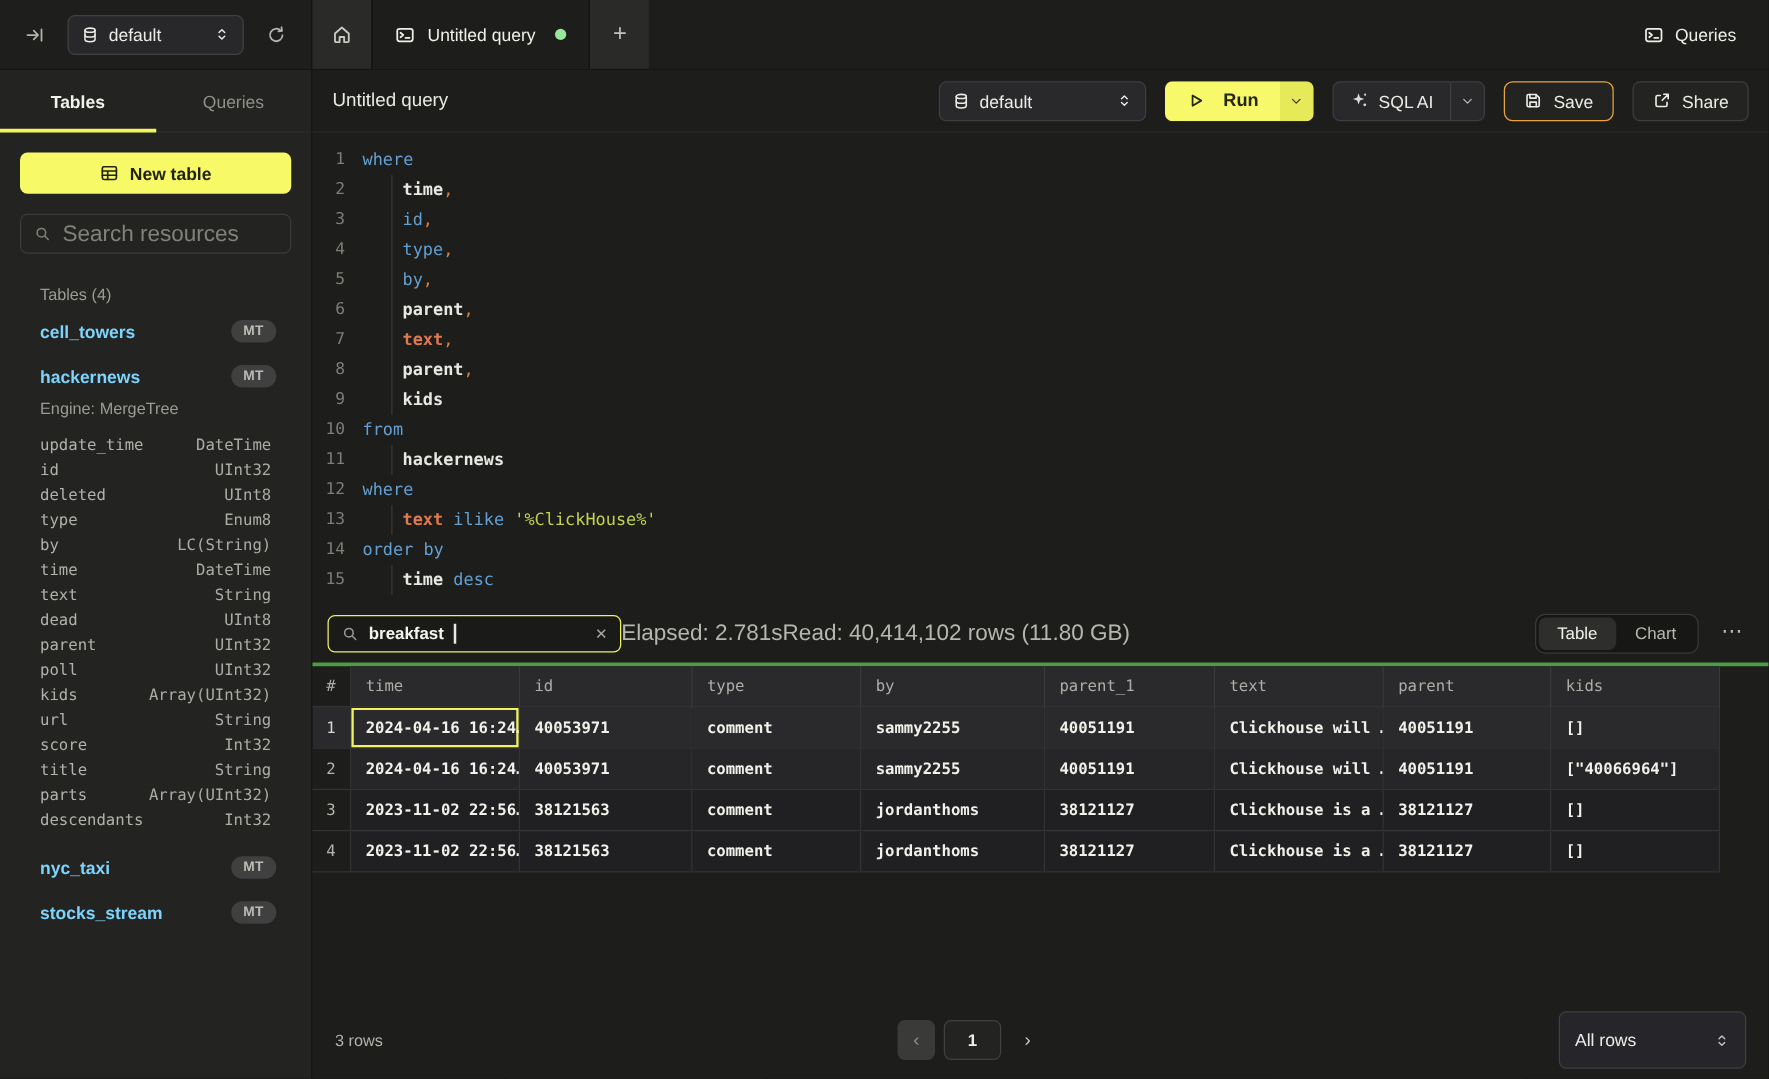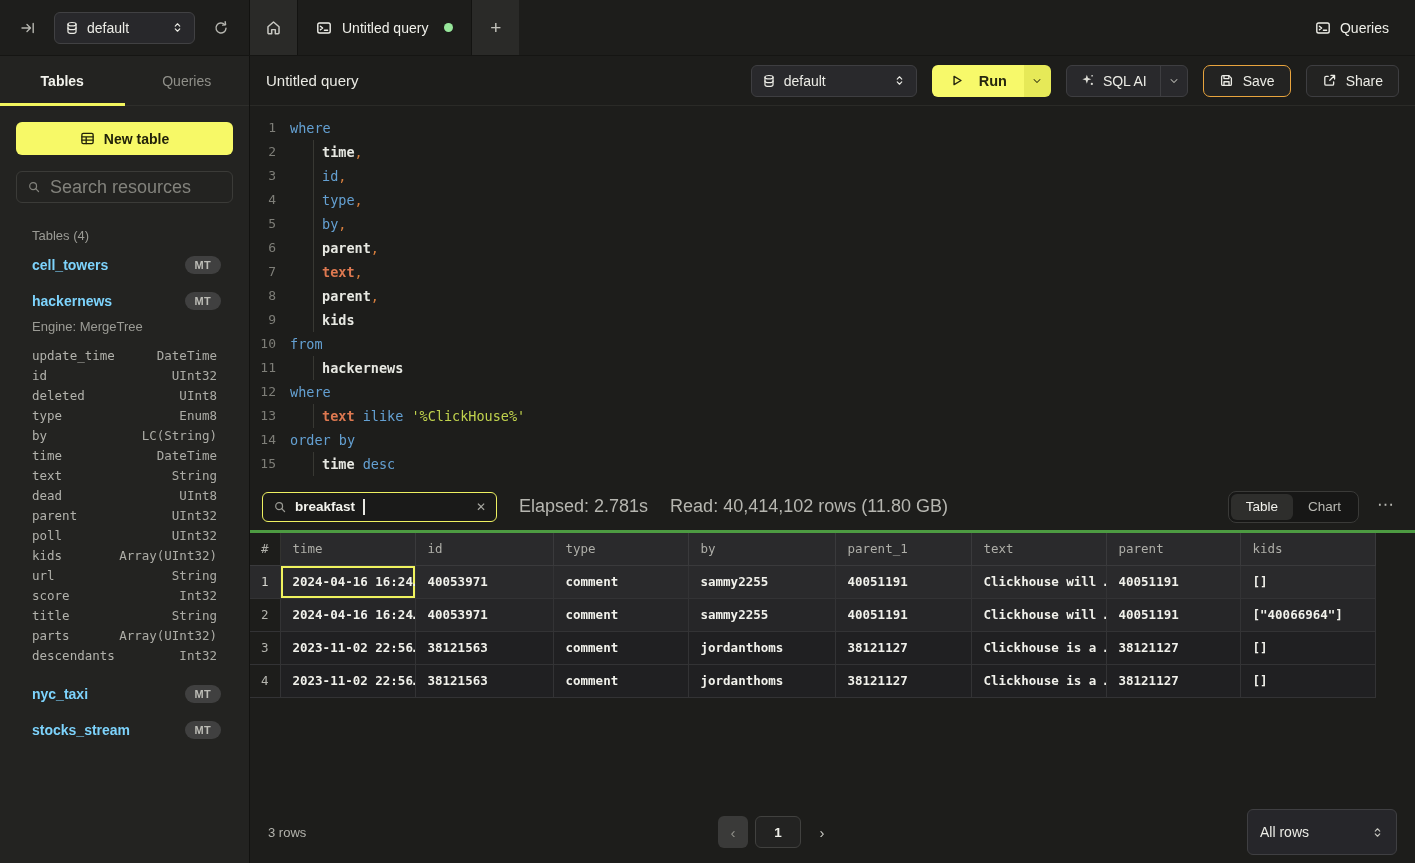--- a/index.html
+++ b/index.html
@@ -105,21 +105,21 @@
   .ed-code.ind { padding-left:46px; }
   .ed-code.ind::before { content:""; position:absolute; left:37px; top:0; bottom:0;
     width:1px; background:#383833; }
   .tk-kw { color:#64a0d2; }
   .tk-id { color:#e7e8e2; font-weight:700; }
   .tk-fld { color:#dd7850; font-weight:700; }
   .tk-punct { color:#d97f3e; }
   .tk-str { color:#c1d34d; }
 
   
-  .r-toolbar { height:47px; flex:none; display:flex; align-items:center; gap:22px; padding:0 12px; }
+  .r-toolbar { height:47px; flex:none; display:flex; align-items:center; padding:0 12px; }
   .r-search { width:235px; height:30px; border:1px solid #eef161; border-radius:6px;
     background:#1a1a19; display:flex; align-items:center; gap:8px; padding:0 10px; cursor:text; }
   .r-search .val { font-size:13.5px; font-weight:700; color:#f4f4ee; }
   .caret { width:1.5px; height:16px; background:#e8e8e2; animation:blink 1.1s steps(1) infinite; }
   @keyframes blink { 50% { opacity:0; } }
   .r-search .clear { margin-left:auto; background:none; border:none; color:#a8a8a2;
     font-size:12px; cursor:pointer; }
   .r-stat { color:#b6b6b0; font-size:18px; }
   .r-right { margin-left:auto; display:flex; align-items:center; gap:10px; }
   .toggle { display:flex; border:1px solid #3a3a38; background:#171716; border-radius:8px; padding:2px; }

